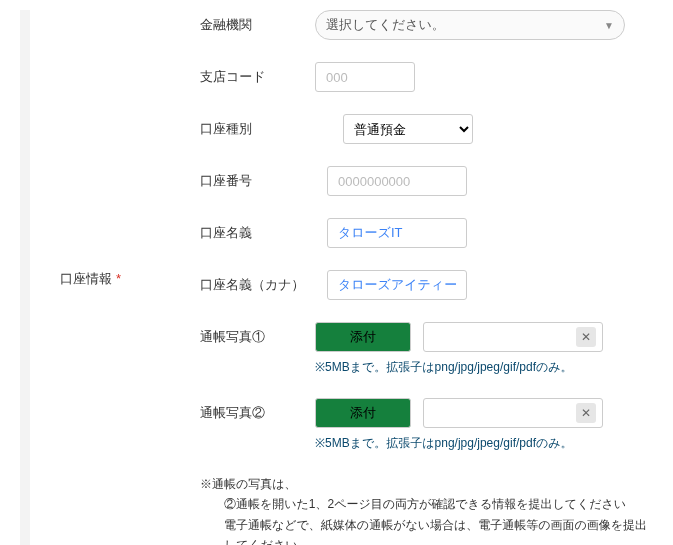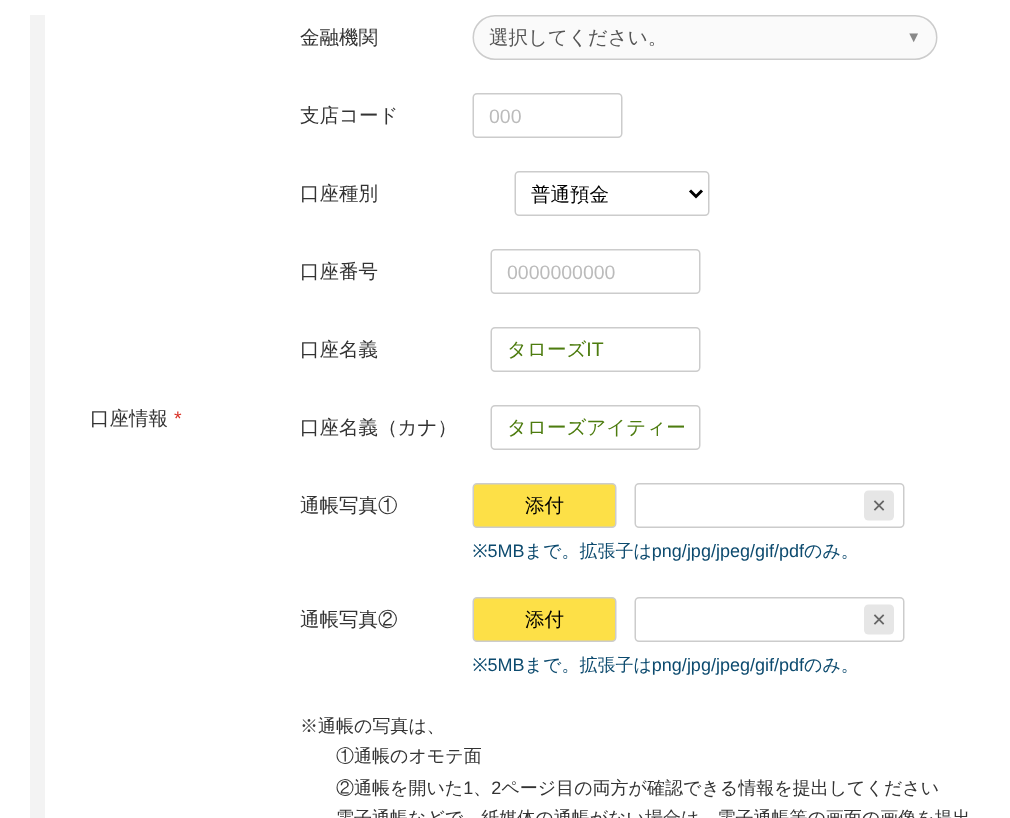--- a/index.html
+++ b/index.html
@@ -66,21 +66,21 @@
   .select-full .caret {
     font-size: 10px;
     color: #888;
   }
   input.text-input {
     height: 30px;
     border: 1px solid #ccc;
     border-radius: 3px;
     padding: 0 10px;
     font-size: 13px;
-    color: #4d7c0f;
+    color: #3b82f6;
     width: 100px;
   }
   input.text-input.medium { width: 140px; margin-left: 12px; }
   select.native-select {
     height: 30px;
     border: 1px solid #ccc;
     border-radius: 3px;
     padding: 0 6px;
     font-size: 13px;
     width: 130px;
@@ -94,21 +94,21 @@
   }
   .attach-row {
     display: flex;
     align-items: center;
     gap: 12px;
   }
   .attach-btn {
     width: 96px;
     height: 30px;
     border: 1px solid #ccc;
-    background: #fde047;
+    background: #15803d;
     border-radius: 3px;
     font-size: 13px;
     cursor: pointer;
   }
   .file-box {
     width: 180px;
     height: 30px;
     border: 1px solid #ccc;
     border-radius: 3px;
     display: flex;
@@ -217,21 +217,20 @@
                   </button>
               </div>
             </div>
             <div class="hint">※5MBまで。拡張子はpng/jpg/jpeg/gif/pdfのみ。</div>
           </div>
         </div>
 
         <div class="notes">
           <div class="note-block">
             <div>※通帳の写真は、</div>
-            <div class="indent1">①通帳のオモテ面</div>
             <div class="indent1">②通帳を開いた1、2ページ目の両方が確認できる情報を提出してください</div>
             <div class="indent2">電子通帳などで、紙媒体の通帳がない場合は、電子通帳等の画面の画像を提出してください</div>
           </div>
 
         </div>
 
       </div>
     </div>
   </div>
 </div>

